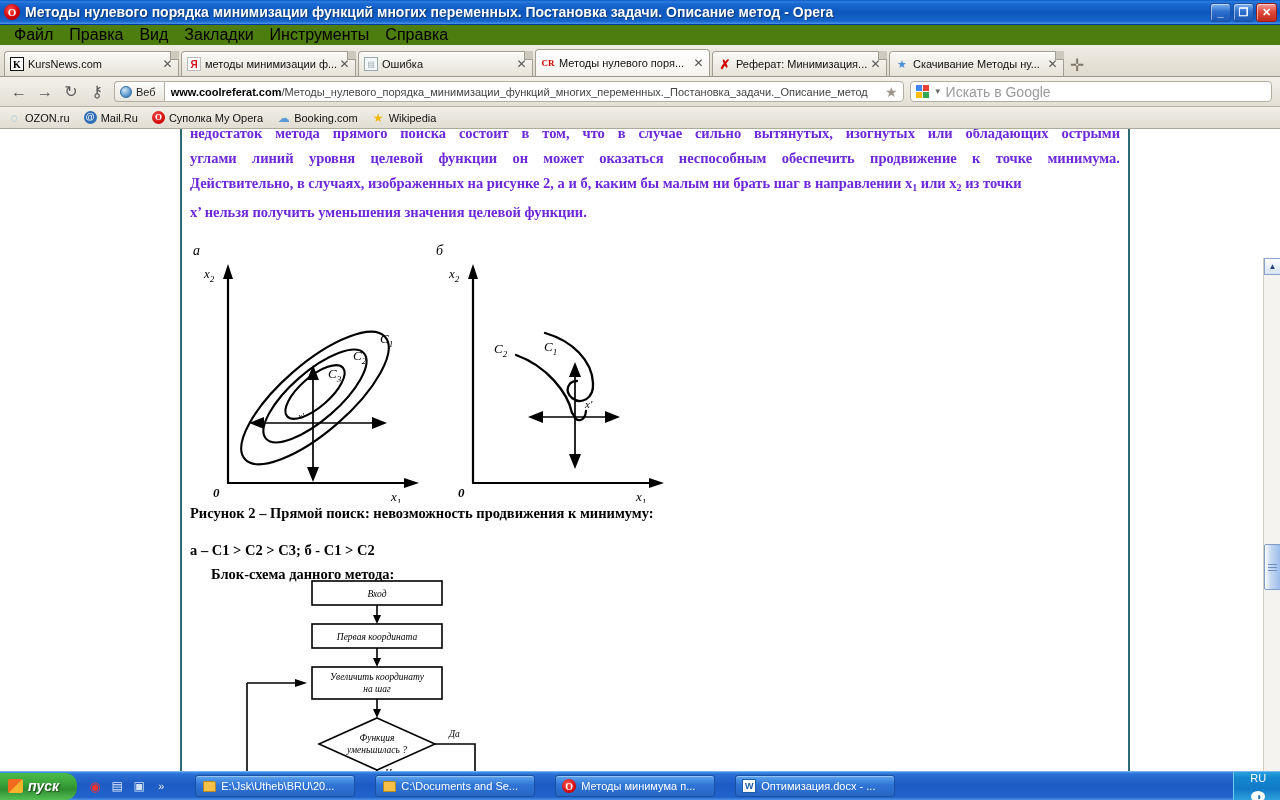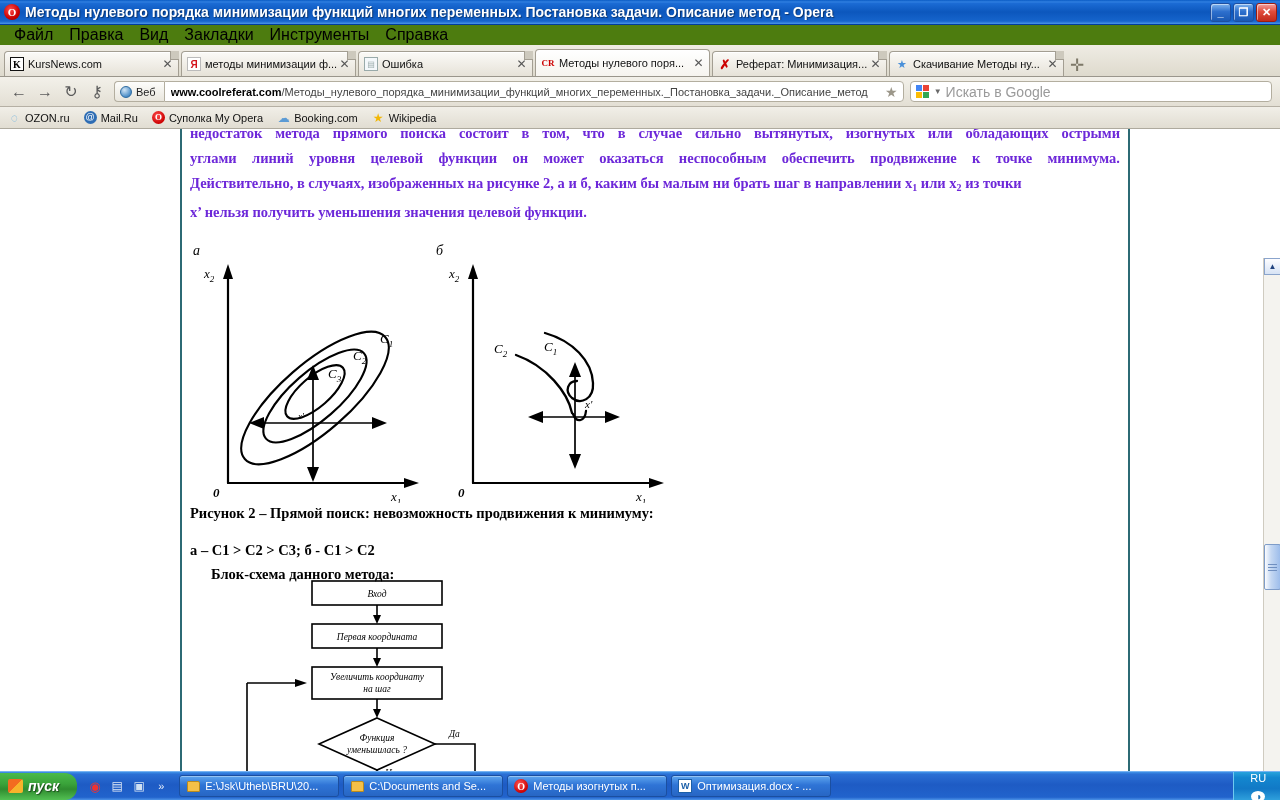--- a/index.html
+++ b/index.html
@@ -207,21 +207,21 @@
     color:#fff; font-size:14px; font-weight:bold; font-style:italic;
     text-shadow: 1px 1px 1px rgba(0,0,0,.5);
   }
   #start .flag { width:15px;height:14px;
     background:
       linear-gradient(to bottom right,#f36b20 0 50%,#f7b32b 50% 100%);
     border-radius:2px; }
   #quicklaunch { display:flex; align-items:center; gap:6px; padding: 0 6px 0 10px; }
   #quicklaunch .ql { width:16px;height:16px; display:flex;align-items:center;justify-content:center;font-size:11px;}
   .tbtn {
-    height:22px; width:160px; margin-left:4px;
+    height:22px; width:160px; margin-left:20px;
     background: linear-gradient(to bottom,#5ea6ef,#2f74d6 45%,#2766c4);
     border: 1px solid #1b4fa0; border-radius: 3px;
     display:flex; align-items:center; gap:5px; padding: 0 6px;
     color:#fff; font-size:11px; white-space:nowrap; overflow:hidden;
     box-shadow: inset 0 1px 0 rgba(255,255,255,.35);
   }
   .tbtn .tl { overflow:hidden; text-overflow:ellipsis; white-space:nowrap; }
   .tbtn .ic { width:14px;height:14px;flex:0 0 14px;display:flex;align-items:center;justify-content:center;font-size:10px;}
   #tray {
     margin-left:auto; height:28px; display:flex; align-items:center; gap:7px;
@@ -496,21 +496,21 @@
     <span class="tl">E:\Jsk\Utheb\BRU\20...</span>
   </div>
   <div class="tbtn">
     <span class="ic">
         <span class="folder"></span>
       </span>
     <span class="tl">C:\Documents and Se...</span>
   </div>
   <div class="tbtn">
     <span class="ic" style="background:radial-gradient(circle at 40% 35%,#ff5555,#c00 70%);border-radius:50%;color:#fff;font-weight:bold;font-family:'Liberation Serif',serif;">O</span>
-    <span class="tl">Методы изогнутых п...</span>
+    <span class="tl">Методы минимума п...</span>
   </div>
   <div class="tbtn">
     <span class="ic" style="background:#fff;border:1px solid #1b5fa8;color:#1b5fa8;font-weight:bold;font-size:9px;">W</span>
     <span class="tl">Оптимизация.docx - ...</span>
   </div>
 
   <div id="tray">
     <span>RU</span>
     <span style="background:#fff;color:#1a6fb0;border-radius:50%;width:14px;height:14px;display:inline-flex;align-items:center;justify-content:center;font-size:10px;">◑</span>
     <span style="display:inline-flex;align-items:flex-end;gap:1px;height:11px;">

